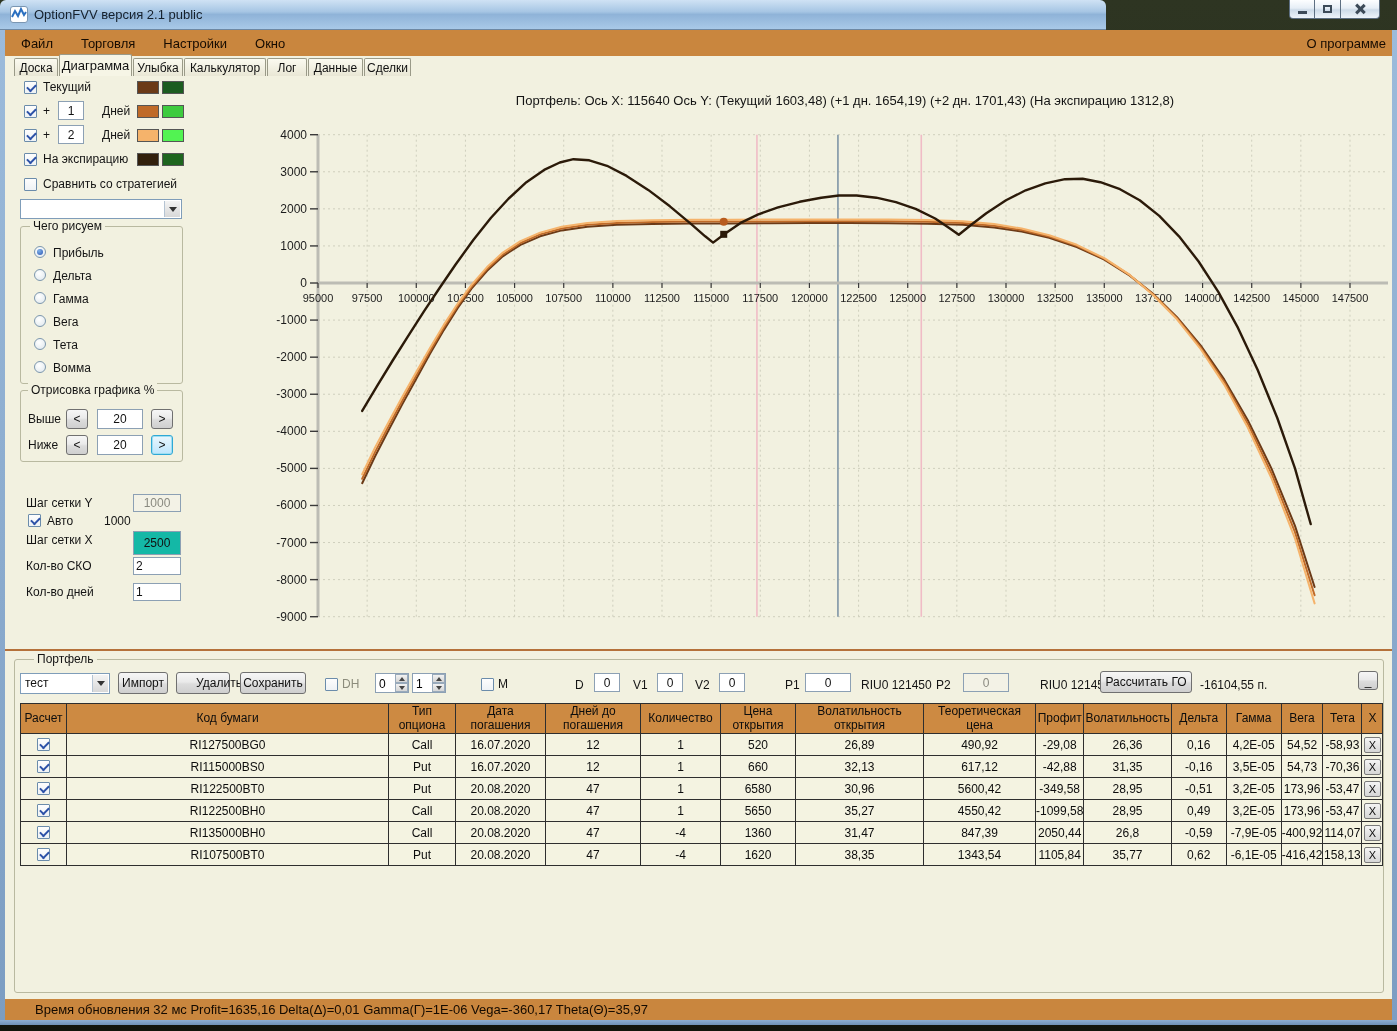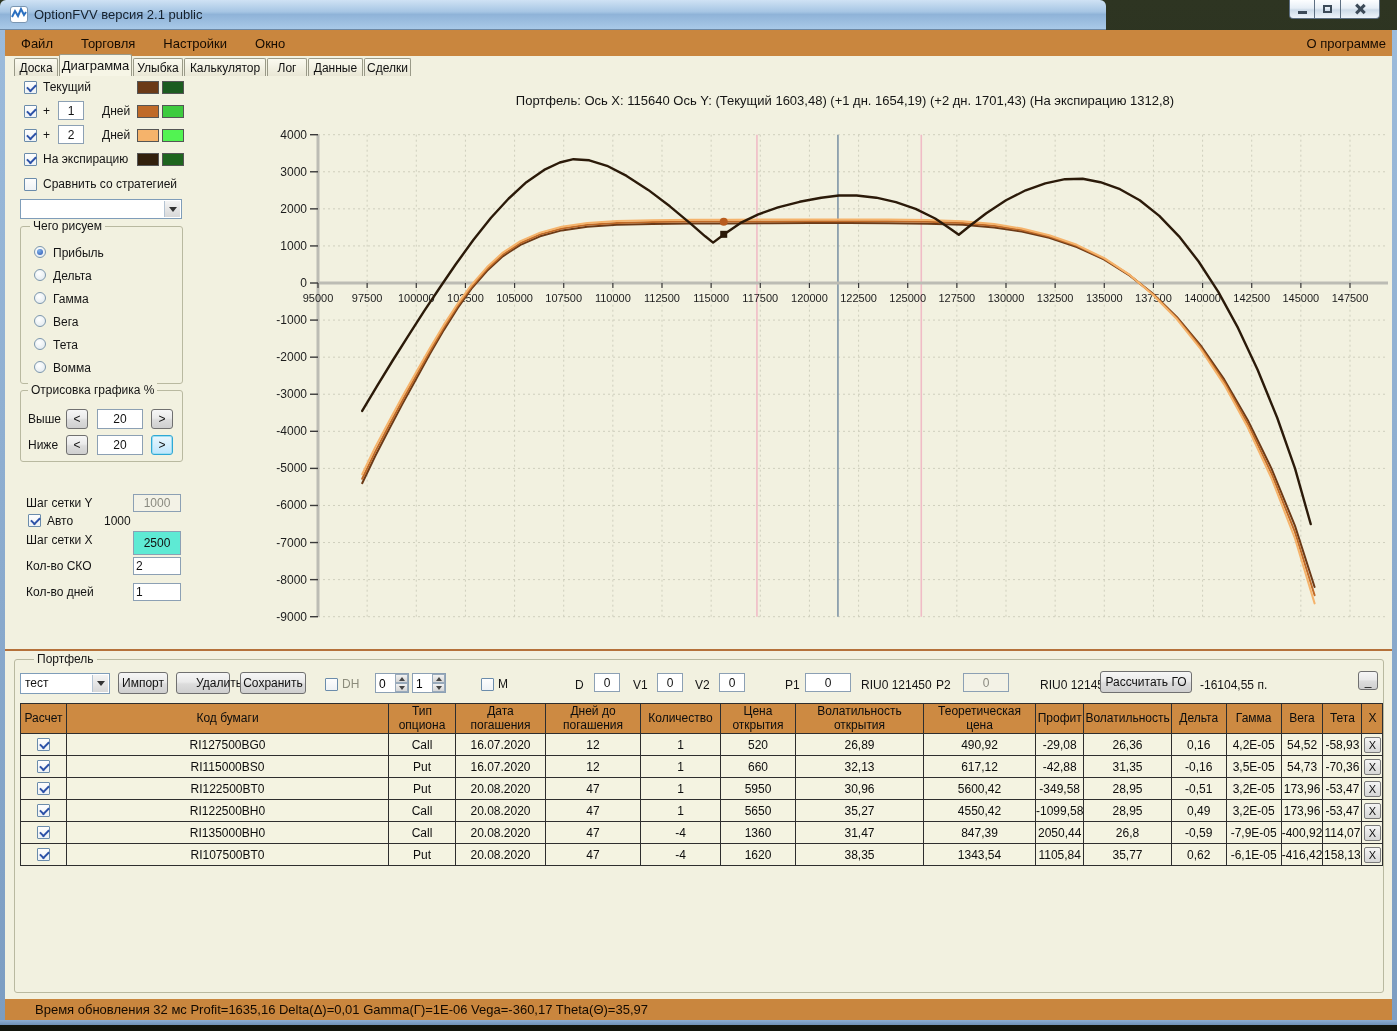--- a/index.html
+++ b/index.html
@@ -158,21 +158,21 @@
 <div class="btn" style="left:66px;top:435px;width:22px;height:20px;">&lt;</div>
 <input class="inp" style="left: 97px; top: 435px; width: 46px; height: 20px;" value="20">
 <div class="btn focus" style="left:151px;top:435px;width:22px;height:20px;">&gt;</div>
 
 <div class="lbl" style="left:26px;top:496px;">Шаг сетки Y</div>
 <input class="inp dis" style="left: 133px; top: 494px; width: 48px; height: 18px;" value="1000">
 <div class="cb on" style="left:28px;top:514px;"></div>
 <div class="lbl" style="left:47px;top:514px;">Авто</div>
 <div class="lbl" style="left:104px;top:514px;">1000</div>
 <div class="lbl" style="left:26px;top:533px;">Шаг сетки X</div>
-<input class="inp" style="left: 133px; top: 531px; width: 48px; height: 24px; background: #5eead4;" value="2500">
+<input class="inp" style="left: 133px; top: 531px; width: 48px; height: 24px; background: #14b8a6;" value="2500">
 <div class="lbl" style="left:26px;top:559px;">Кол-во СКО</div>
 <input class="inp" style="left: 133px; top: 557px; width: 48px; height: 18px; text-align: left;" value="2">
 <div class="lbl" style="left:26px;top:585px;">Кол-во дней</div>
 <input class="inp" style="left: 133px; top: 583px; width: 48px; height: 18px; text-align: left;" value="1">
 
 <div class="chart-title">Портфель: Ось X: 115640 Ось Y:  (Текущий 1603,48)  (+1 дн. 1654,19)  (+2 дн. 1701,43)  (На экспирацию 1312,8)</div>
 <svg id="chart" class="abs" style="left:270px;top:110px;" width="1125" height="537">
     <line x1="48" y1="506.7" x2="1118" y2="506.7" stroke="#cfcfbd" stroke-dasharray="2 3" stroke-width="1"></line>
     <line x1="48" y1="469.6230769230769" x2="1118" y2="469.6230769230769" stroke="#cfcfbd" stroke-dasharray="2 3" stroke-width="1"></line>
     <line x1="48" y1="432.54615384615386" x2="1118" y2="432.54615384615386" stroke="#cfcfbd" stroke-dasharray="2 3" stroke-width="1"></line>
@@ -442,21 +442,21 @@
       </tr>
       <tr>
         <td>
           <div class="cb on" style="position: relative; margin: 0px auto;"></div>
         </td>
         <td>RI122500BT0</td>
         <td>Put</td>
         <td>20.08.2020</td>
         <td>47</td>
         <td>1</td>
-        <td>5950</td>
+        <td>6580</td>
         <td>30,96</td>
         <td>5600,42</td>
         <td class="neg">-349,58</td>
         <td>28,95</td>
         <td>-0,51</td>
         <td>3,2E-05</td>
         <td>173,96</td>
         <td>-53,47</td>
         <td>
           <div class="xbtn">X</div>

